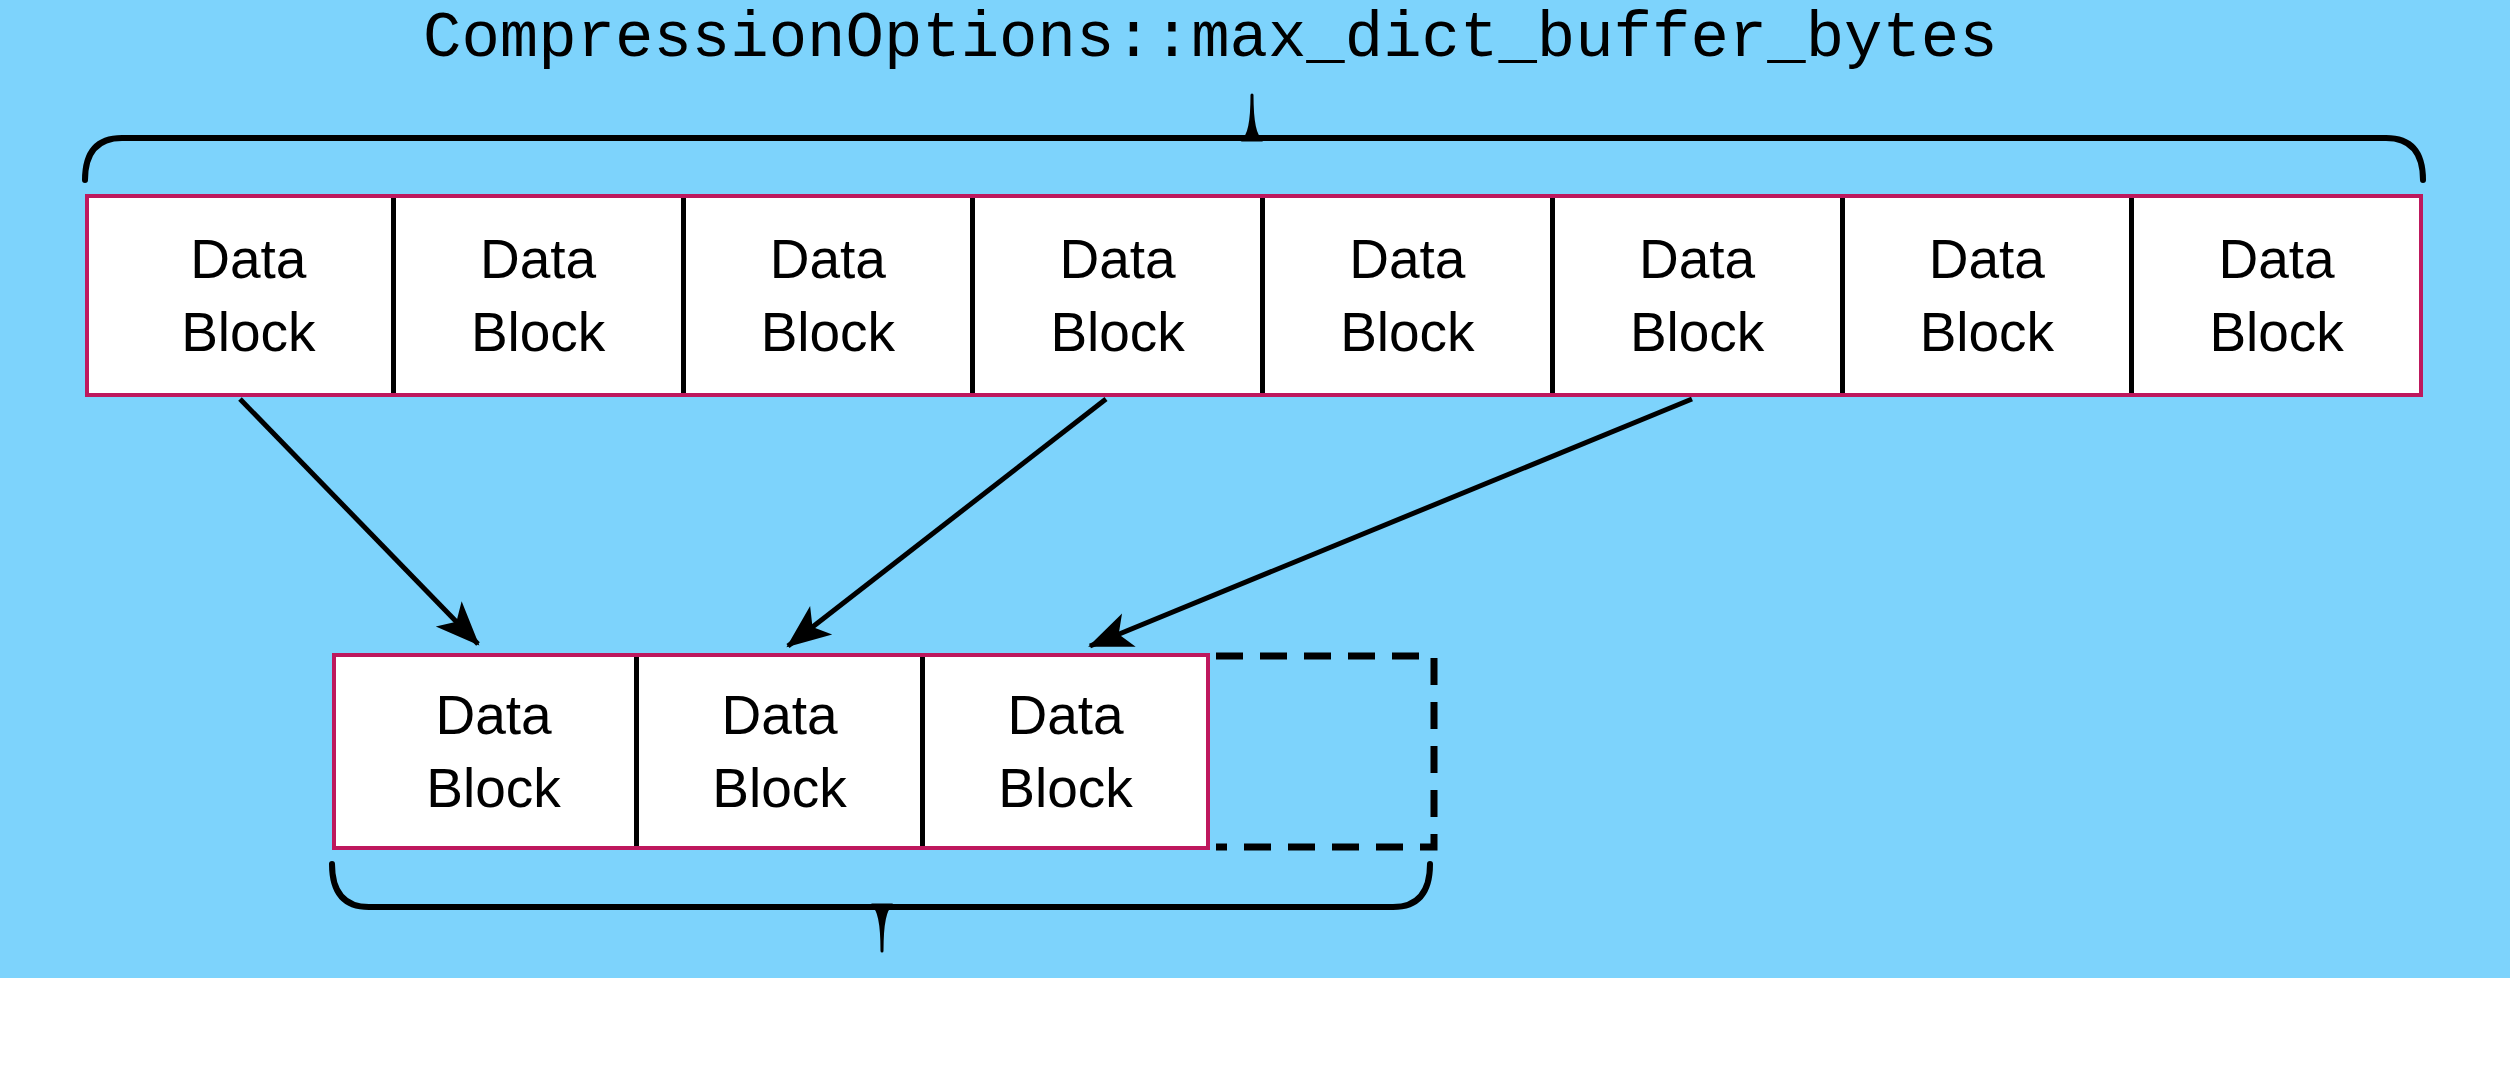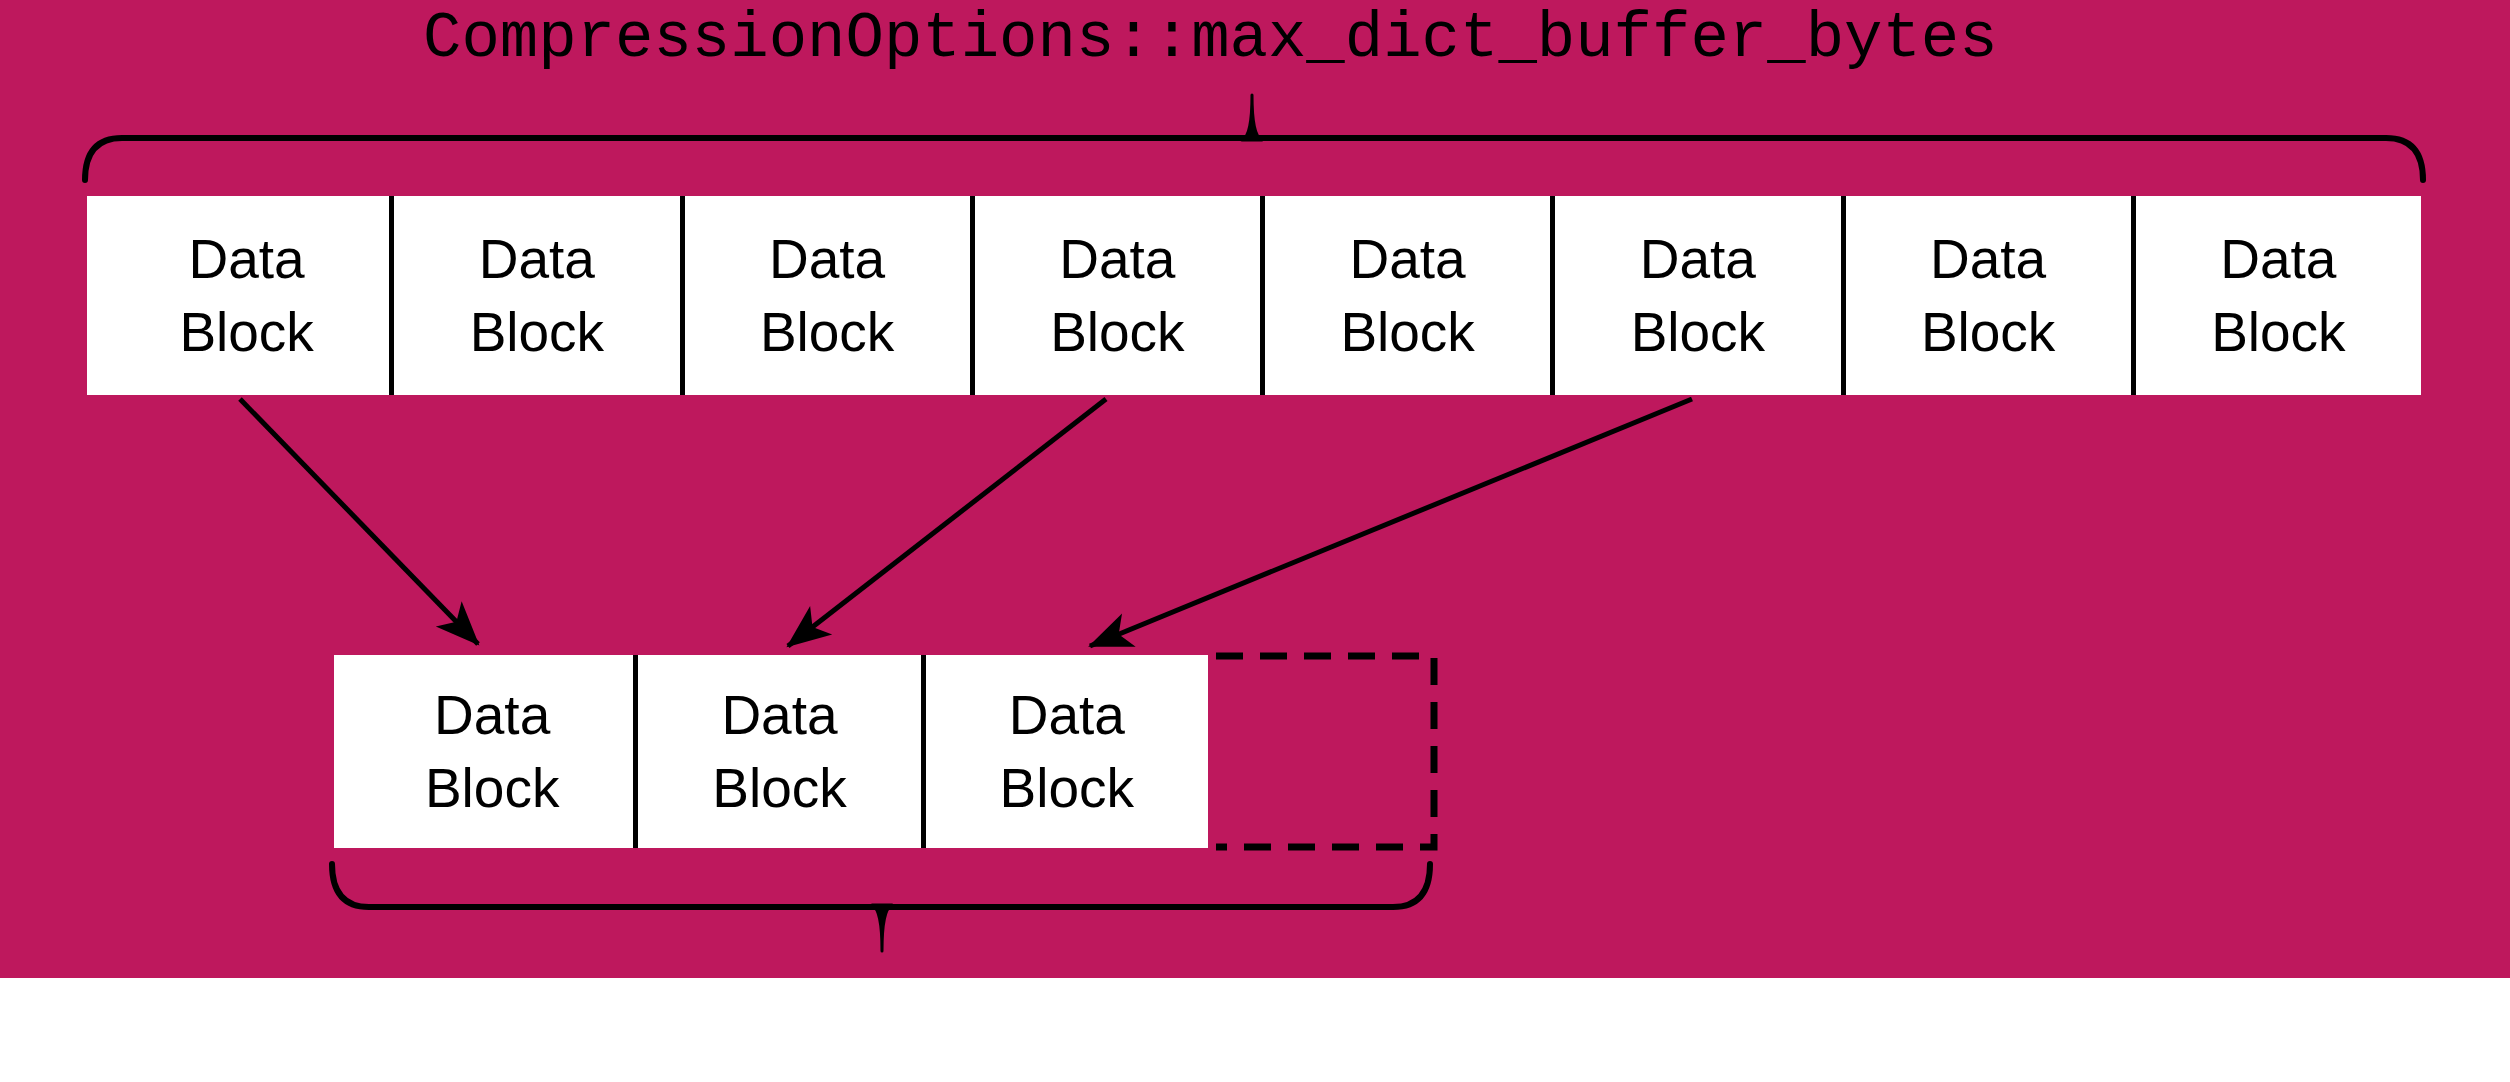--- a/index.html
+++ b/index.html
@@ -1,19 +1,19 @@
 <!DOCTYPE html>
 <html><head>
 <meta charset="utf-8">
 <style>
   html,body{margin:0;padding:0;background:#ffffff;}
   .canvas{
     position:relative;
     width:2510px;height:978px;
-    background:#be185d;
+    background:#7dd3fc;
     overflow:hidden;
     font-family:"Liberation Sans", sans-serif;
   }
   .mono-label{
     position:absolute;
     font-family:"Liberation Mono","DejaVu Sans Mono",monospace;
     font-size:64px;
     line-height:1.1;
     color:#000000;
     white-space:pre;
@@ -21,21 +21,21 @@
   .top-label{left:423px;top:4px;}
   .bottom-label{left:266px;top:980px;}
   .overlay{
     position:absolute;left:0;top:0;width:2510px;height:1082px;
     pointer-events:none;
   }
   .block-row{
     position:absolute;
     display:flex;
     box-sizing:border-box;
-    border:2px solid #be185d;
+    border:4px solid #be185d;
     background:#ffffff;
     padding-left:17px;
   }
   .top-row{left:85px;top:194px;width:2338px;height:203px;}
   .bottom-row{left:332px;top:653px;width:878px;height:197px;}
   .block-cell{
     flex:1 1 0;
     display:flex;
     flex-direction:column;
     justify-content:center;

